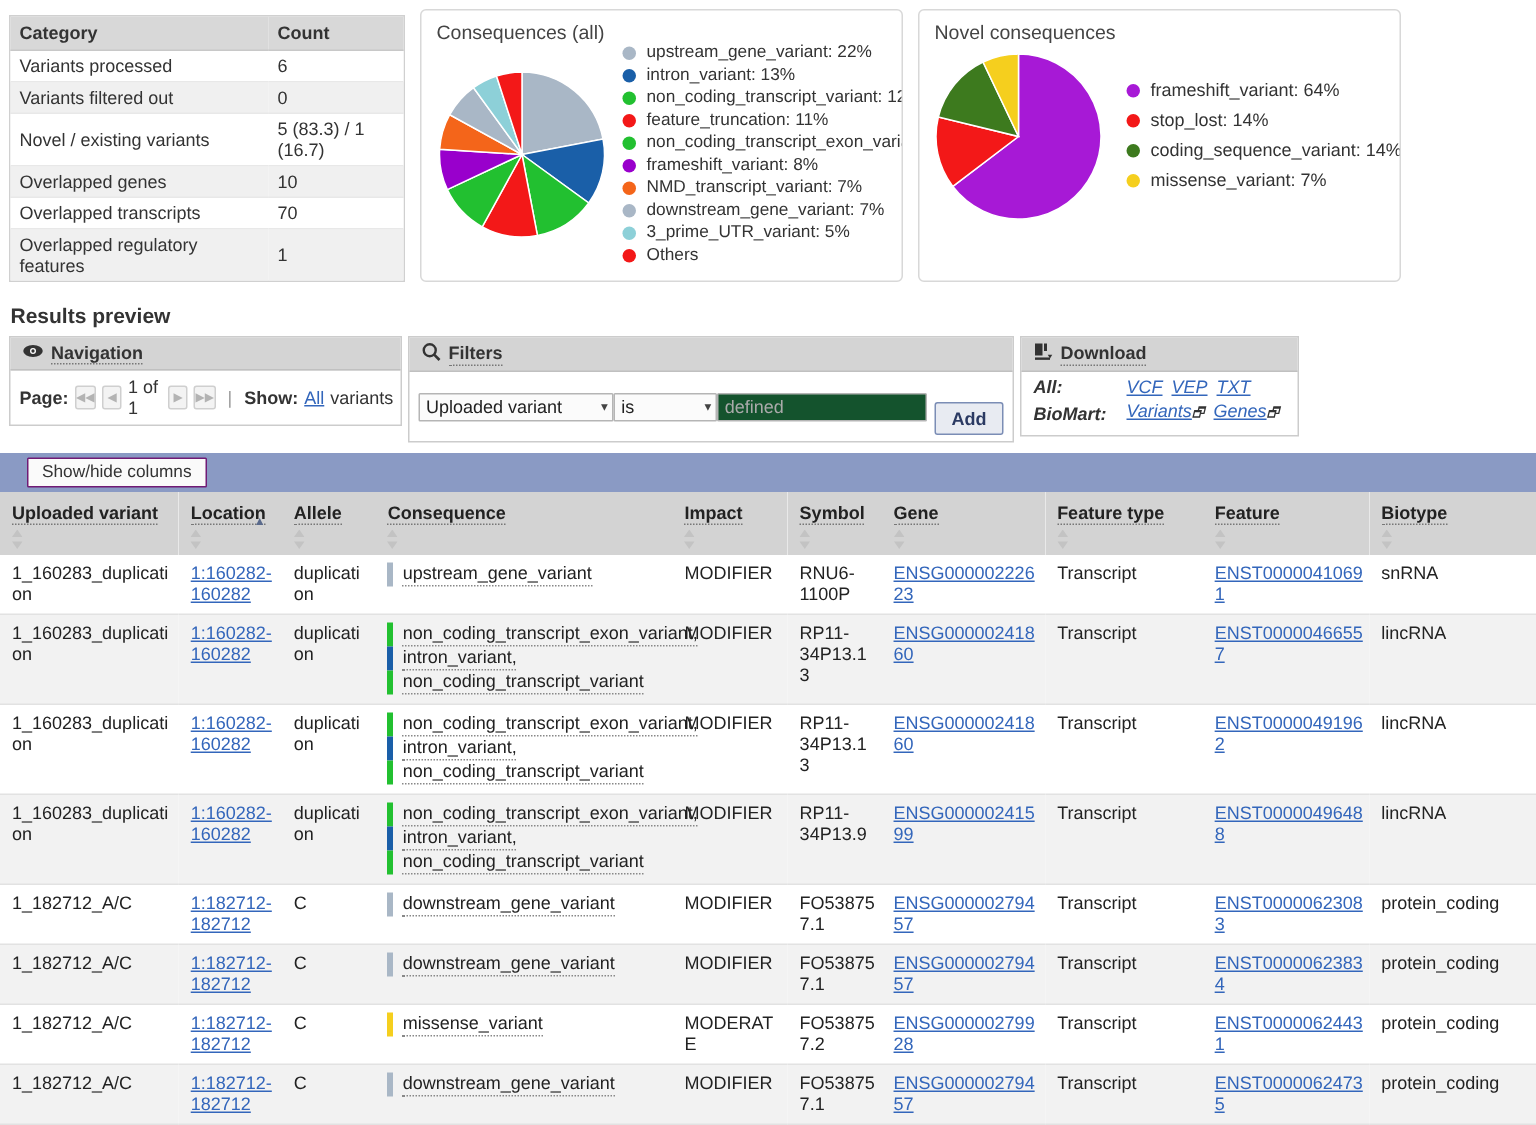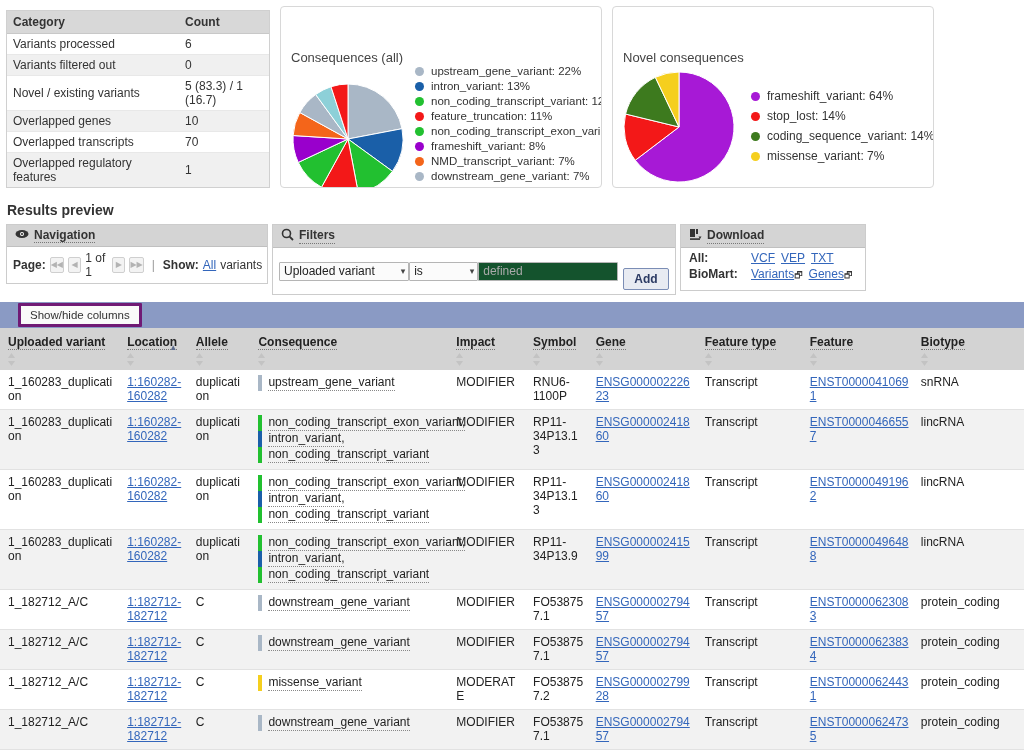--- a/index.html
+++ b/index.html
@@ -32,21 +32,21 @@
 
   
   .chart-panel {
     border: 1px solid #d8d8d8; border-radius: 4px; background: #fff;
     box-sizing: border-box; height: 182px; position: relative;
     overflow: hidden;
   }
   .chart-panel.all { width: 322px; }
   .chart-panel.coding { width: 322px; }
   .chart-title {
-    font-size: 13px; color: #444; padding: 7px 0 0 10px; font-weight: normal; margin-top: 36px;
+    font-size: 13px; color: #444; padding: 7px 0 0 10px; font-weight: normal;
   }
   .chart-body { display: flex; align-items: center; padding-left: 8px; }
   .pie-holder { flex: 0 0 auto; }
   .legend { flex: 1 1 auto; padding-left: 8px; }
   .legend-item { display: flex; align-items: center; margin-bottom: 3px; white-space: nowrap; }
   .legend-dot {
     width: 9px; height: 9px; border-radius: 50%;
     margin-right: 7px; flex: 0 0 auto;
   }
   .legend-label { font-size: 11.5px; color: #333; }
@@ -103,33 +103,33 @@
   }
   .addbtn {
     height: 20px; min-width: 34px; border: 1px solid #7b8db5; background: #e8ebf2;
     font-size: 12px; font-weight: bold; color: #2b3a63; display: inline-flex;
     align-items: center; justify-content: center; border-radius: 2px;
     margin-left: 5px; padding: 0 5px; margin-top: 16px;
   }
 
   
   .dl-body { padding: 3px 8px 4px 8px; font-size: 12px; }
-  .dl-row { display: flex; align-items: flex-start; margin-bottom: 2px; }
+  .dl-row { display: flex; align-items: center; margin-bottom: 2px; font-style: italic; }
   .dl-key { font-weight: bold; color: #333; width: 62px; flex: 0 0 auto; }
   .dl-links { display: flex; gap: 6px; }
   .ext { font-size: 9px; }
 
   
   .table-wrap { margin-top: 7px; width: 1024px; }
   .tbl-toolbar {
     background: #8a9ac4; height: 26px; display: flex; align-items: center;
     padding-left: 18px;
   }
   .shc-btn {
-    background: #fafafa; border: 3px solid #701a75; font-size: 11.5px;
+    background: #fafafa; border: 1px solid #701a75; font-size: 11.5px;
     color: #333; padding: 3px 9px; border-radius: 1px;
   }
   table.results { border-collapse: collapse; width: 100%; table-layout: fixed; }
   table.results thead th {
     background: #d3d3d3; text-align: left; vertical-align: top;
     font-size: 12px; font-weight: bold; color: #222;
     padding: 7px 4px 0 8px; height: 42px; box-sizing: border-box;
     position: relative;
   }
   table.results thead th .hdr { border-bottom: 1px dotted #777; display: inline-block; }

